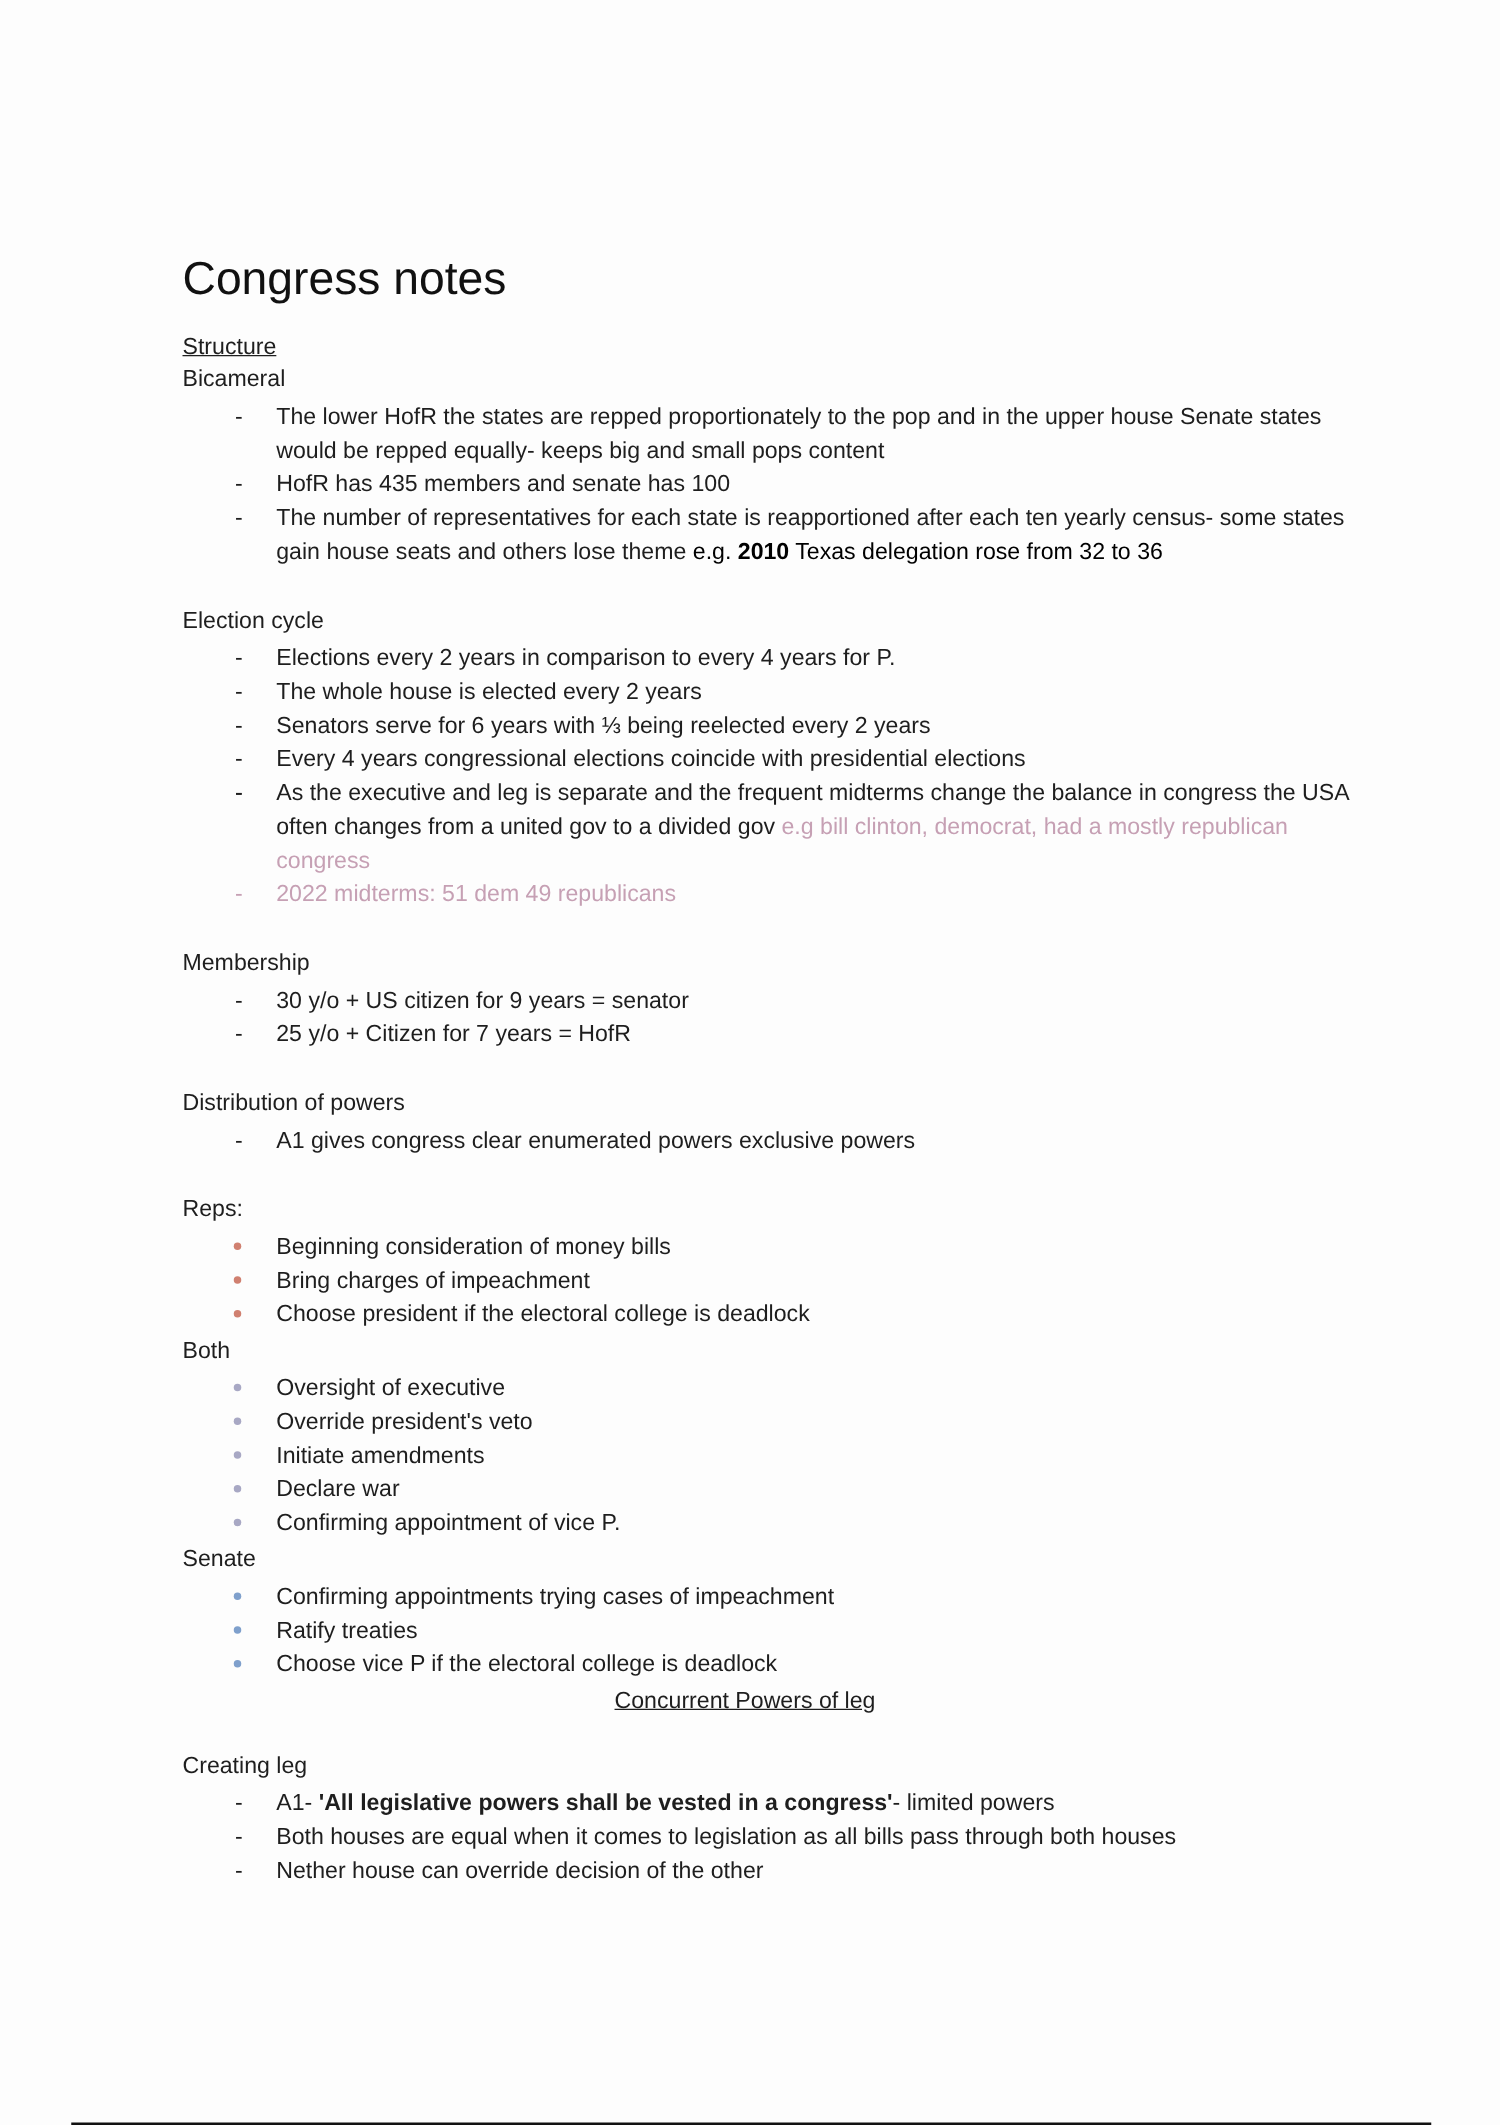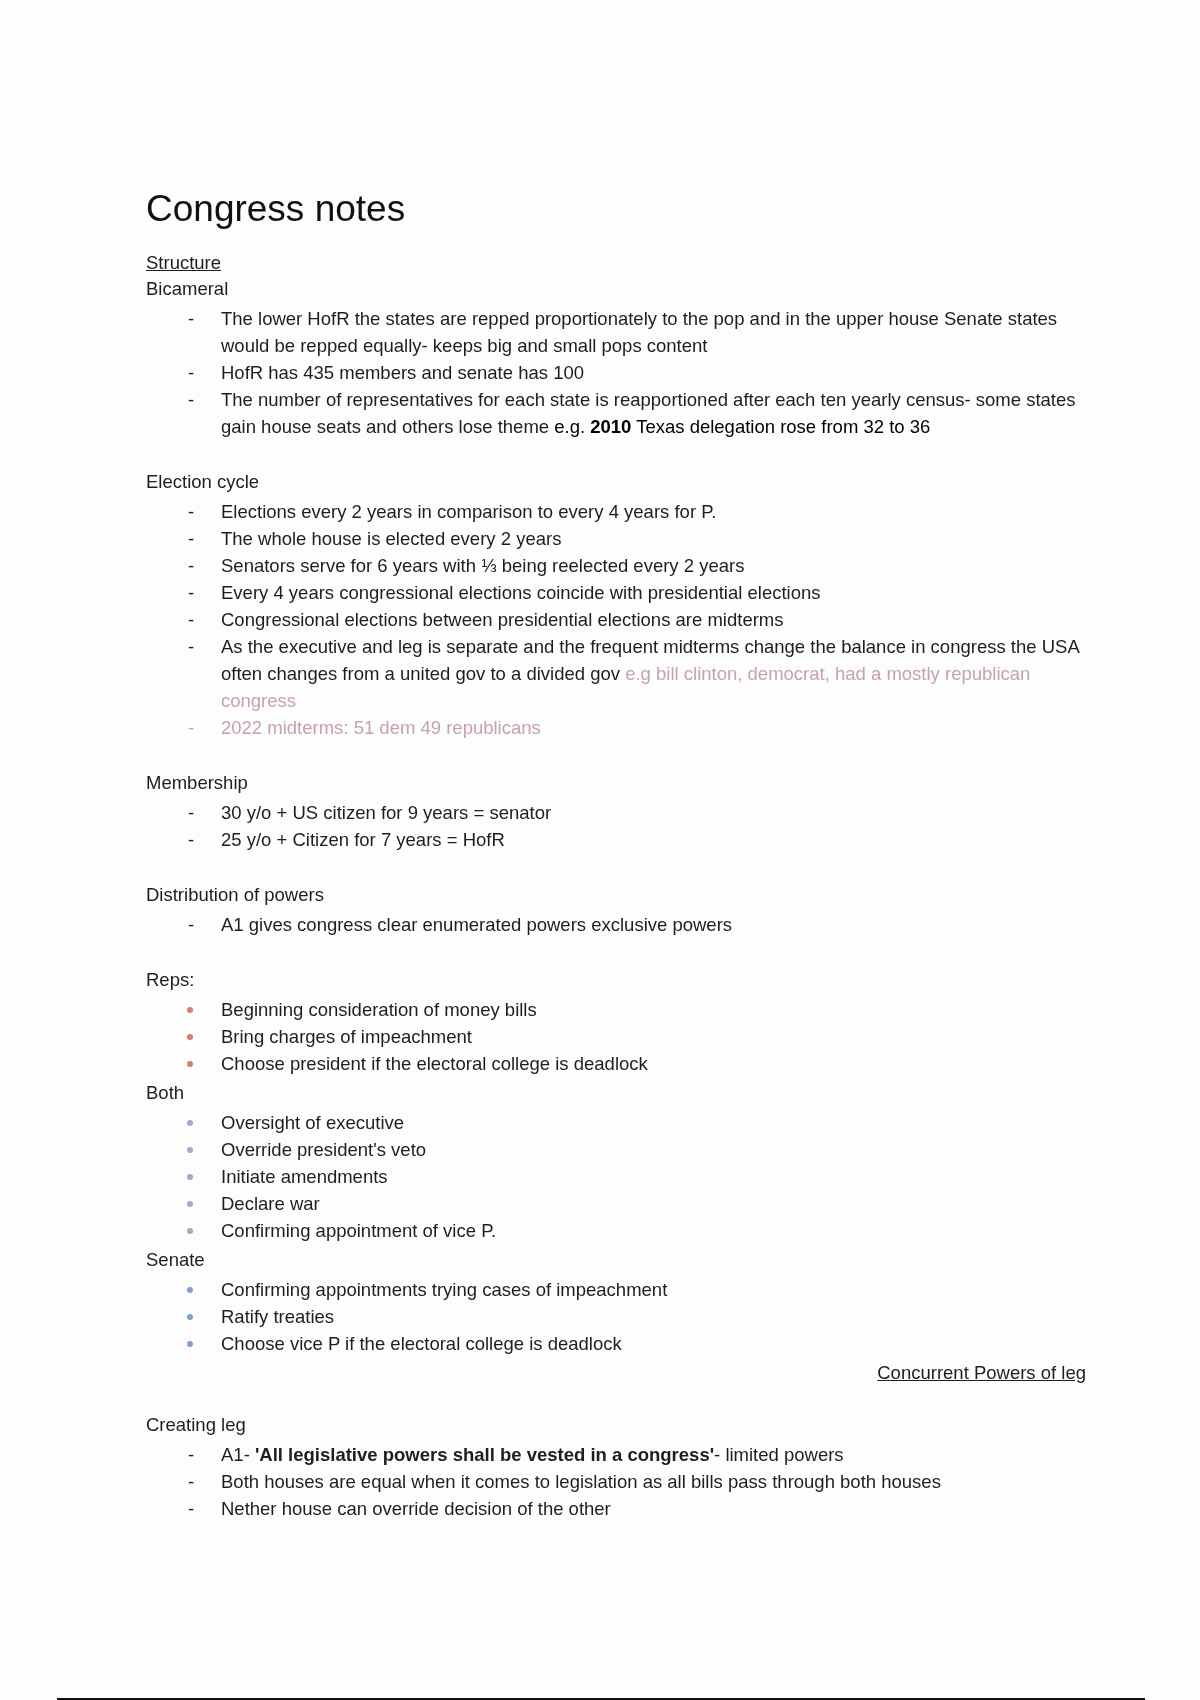--- a/index.html
+++ b/index.html
@@ -1,20 +1,20 @@
 <!DOCTYPE html>
 <html><head>
   <meta charset="utf-8">
   <style>
     html, body { margin:0; padding:0; }
     body {
       width:1200px; height:1700px; background:#fdfdfd; position:relative; overflow:hidden;
       font-family:"Liberation Sans", sans-serif; color:#1e1e1e;
     }
-    .page { position:absolute; left:146px; top:186px; width:940px; }
+    .page { position:absolute; left:146px; top:200px; width:940px; }
     h1 {
       font-family:"Liberation Sans", sans-serif; font-weight:400; font-size:37px;
       margin:0 0 18px 0; line-height:46px; color:#111;
     }
     .heading { font-size:18.5px; line-height:26px; }
     .underline { text-decoration:underline; }
     ul { list-style:none; margin:3px; padding:0; }
     li {
       position:relative; padding-left:72px; font-size:18.5px; line-height:27px;
     }
@@ -22,21 +22,21 @@
       position:absolute; left:36px; top:0; width:12px; text-align:center;
     }
     li.dash .marker::before { content:"-"; }
     li .dot {
       position:absolute; left:38px; top:11px; width:6px; height:6px; border-radius:50%;
     }
     .pink { color:#000000; }
     .pink-muted { color:#c6a0b4; }
     .bold { font-weight:700; }
     .gap { height:26px; }
-    .center-title { text-align:right; font-size:18.5px; line-height:26px; text-decoration:underline; padding-left:0; margin-left:-40px; }
+    .center-title { text-align:center; font-size:18.5px; line-height:26px; text-decoration:underline; padding-left:0; margin-left:-40px; }
     .rule { position:absolute; left:57px; top:1698px; width:1088px; height:2px; background:#111; }
   </style>
 </head>
 <body>
 
 <div class="page">
   <h1>Congress notes</h1>
 
   <div class="heading underline">Structure</div>
   <div class="heading">Bicameral</div>
@@ -46,21 +46,21 @@
     <li class="dash"><span class="marker"></span><span>The number of representatives for each state is reapportioned after each ten yearly census- some states gain house seats and others lose theme </span><span class="pink"><span>e.g. </span><span class="bold">2010</span><span> Texas delegation rose from 32 to 36</span></span></li>
   </ul>
   <div class="gap"></div>
 
   <div class="heading">Election cycle</div>
   <ul>
     <li class="dash"><span class="marker"></span><span> Elections every 2 years in comparison to every 4 years for P.</span></li>
     <li class="dash"><span class="marker"></span><span>The whole house is elected every 2 years</span></li>
     <li class="dash"><span class="marker"></span><span>Senators serve for 6 years with ⅓ being reelected every 2 years</span></li>
     <li class="dash"><span class="marker"></span><span>Every 4 years congressional elections coincide with presidential elections</span></li>
-    <li class="dash"><span class="marker"></span><span>Congressional elections between presidential elections are midterms</span></li>
+    <li class="dash"><span class="marker"></span></li>
     <li class="dash"><span class="marker"></span><span>As the executive and leg is separate and the frequent midterms change the balance in congress the USA often changes from a united gov to a divided gov </span><span class="pink-muted">e.g bill clinton, democrat, had a mostly republican congress</span></li>
     <li class="dash pink-muted"><span class="marker"></span><span>2022 midterms: 51 dem 49 republicans</span></li>
   </ul>
   <div class="gap"></div>
 
   <div class="heading">Membership</div>
   <ul>
     <li class="dash"><span class="marker"></span><span>30 y/o + US citizen for 9 years = senator</span></li>
     <li class="dash"><span class="marker"></span><span>25 y/o + Citizen for 7 years = HofR</span></li>
   </ul>

